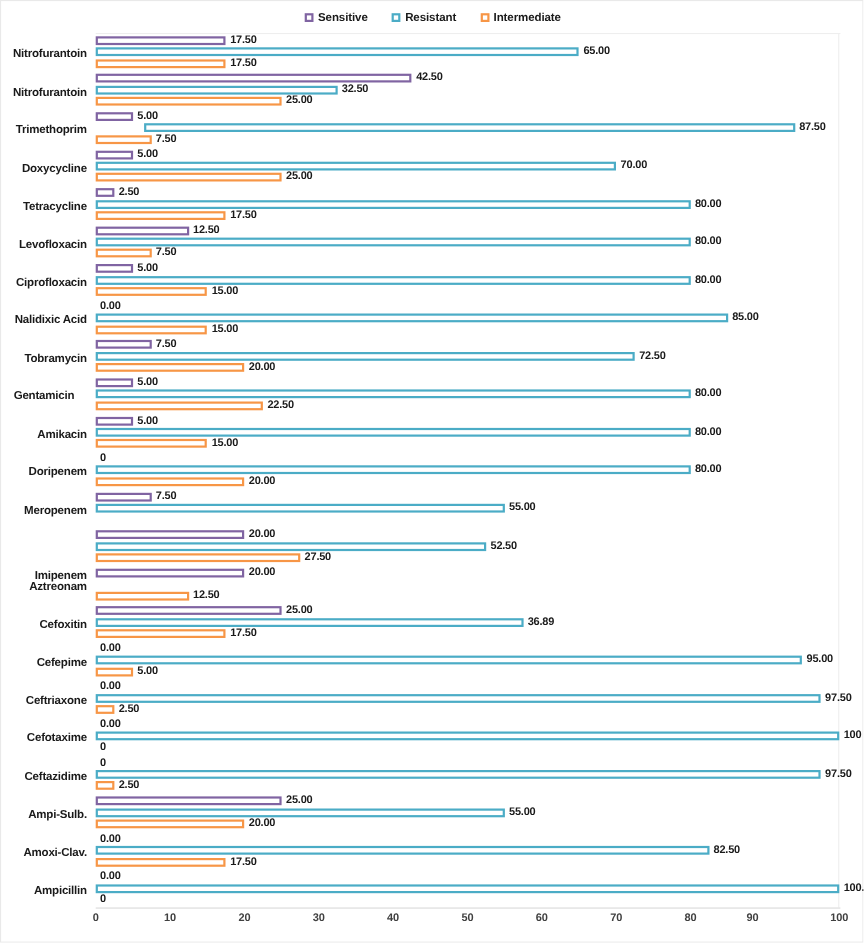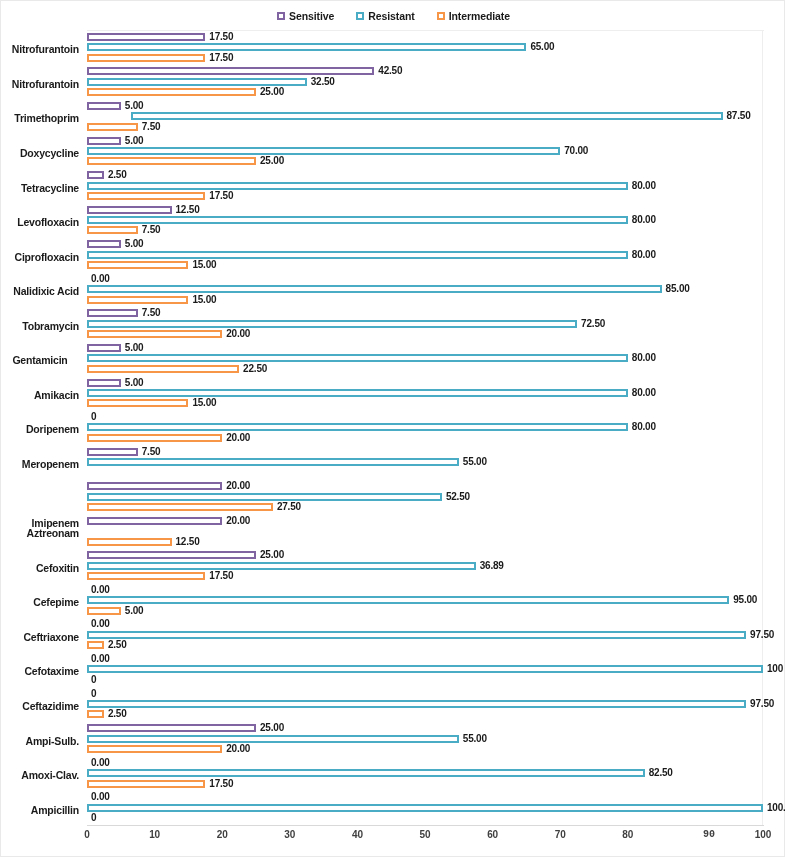--- a/index.html
+++ b/index.html
@@ -579,17 +579,17 @@
   <div class="xticks">
       <div class="xtick" style="left: 86px;">0</div>
       <div class="xtick" style="left: 153.6px;">10</div>
       <div class="xtick" style="left: 221.2px;">20</div>
       <div class="xtick" style="left: 288.8px;">30</div>
       <div class="xtick" style="left: 356.4px;">40</div>
       <div class="xtick" style="left: 424px;">50</div>
       <div class="xtick" style="left: 491.6px;">60</div>
       <div class="xtick" style="left: 559.2px;">70</div>
       <div class="xtick" style="left: 626.8px;">80</div>
-      <div class="xtick" style="left: 708px; font-family: Liberation Mono, monospace;">90</div>
+      <div class="xtick" style="left: 683px;">90</div>
       <div class="xtick" style="left: 762px;">100</div>
     </div>
 
 </div>
 
 </body></html>

